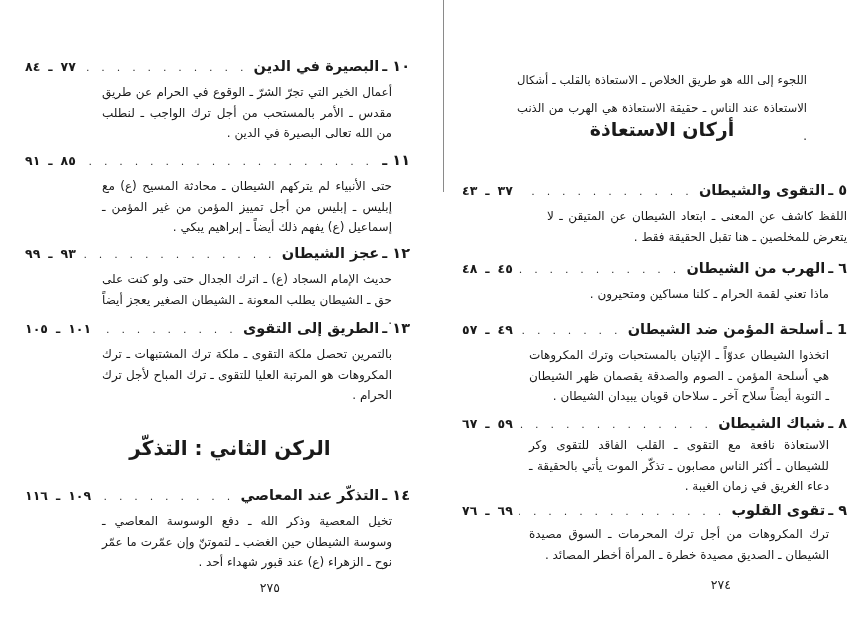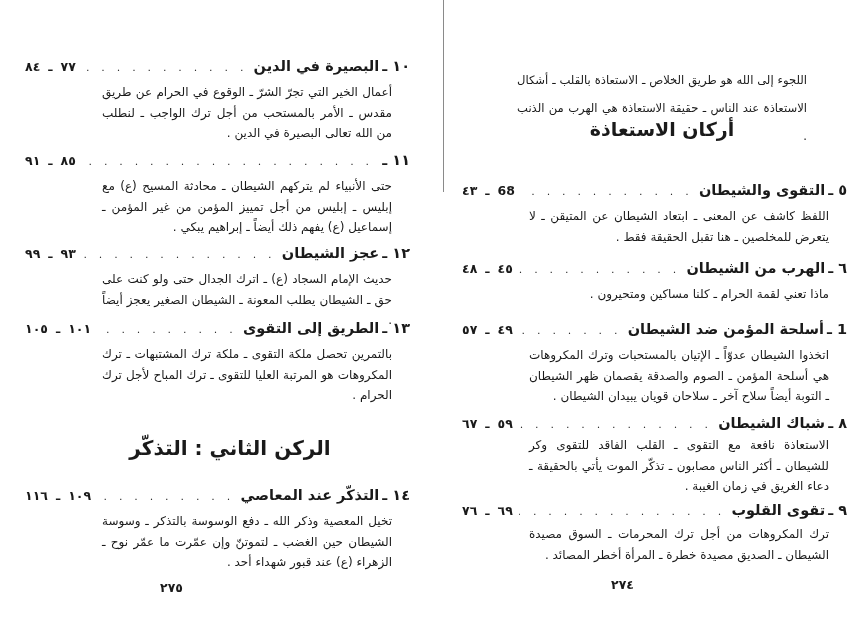--- a/index.html
+++ b/index.html
@@ -14,41 +14,41 @@
   .entry-head { display:flex; align-items:baseline; font-weight:bold; font-size:14.5px; line-height:20px; white-space:nowrap; }
   .entry-num { margin-left:3px; }
   .entry-title { }
   .dots { flex:1; overflow:hidden; letter-spacing:4.2px; font-weight:normal; color:#333; margin:0 6px; font-size:11px; }
   .pages { direction:rtl; font-weight:bold; font-size:12.5px; white-space:nowrap; }
   .pages .sep { margin:0 8px; }
   .entry-body { font-size:12px; line-height:20.5px; text-align:justify; text-align-last:right; margin-top:4px; }
 
   .heading { position:absolute; font-weight:bold; text-align:center; white-space:nowrap; }
   .para { position:absolute; font-size:11.6px; line-height:28px; text-align:justify; text-align-last:right; }
-  .folio { position:absolute; font-weight:bold; font-size:12.5px; text-align:left; }
+  .folio { position:absolute; font-weight:normal; font-size:12.5px; text-align:right; }
 </style>
 </head>
 <body>
 
 <div class="gutter-line"></div>
 
 <div class="page page-right">
 
   <div class="para" style="right:60px; top:66px; width:290px;">اللجوء إلى الله هو طريق الخلاص ـ الاستعاذة بالقلب ـ أشكال الاستعاذة عند الناس ـ حقيقة الاستعاذة هي الهرب من الذنب .</div>
 
   <div class="heading" style="right:0; width:290px; top:118px; font-size:19px; right:60px;">أركان الاستعاذة</div>
 
   <div class="entry" style="right:20px; top:180px; width:385px;">
     <div class="entry-head">
       <span class="entry-num">٥ ـ</span>
       <span class="entry-title">التقوى والشيطان</span>
       <span class="dots">. . . . . . . . . . . . . . . . . . . . . . . . . . . . . .</span>
-      <span class="pages"><span>68</span><span class="sep">ـ</span><span>٤٣</span></span>
+      <span class="pages"><span>٣٧</span><span class="sep">ـ</span><span>٤٣</span></span>
     </div>
-    <div class="entry-body" style="margin-right:18px; width:300px;">اللفظ كاشف عن المعنى ـ ابتعاد الشيطان عن المتيقن ـ لا يتعرض للمخلصين ـ هنا تقبل الحقيقة فقط .</div>
+    <div class="entry-body" style="margin-right:0; width:300px;">اللفظ كاشف عن المعنى ـ ابتعاد الشيطان عن المتيقن ـ لا يتعرض للمخلصين ـ هنا تقبل الحقيقة فقط .</div>
   </div>
 
   <div class="entry" style="right:20px; top:258px; width:385px;">
     <div class="entry-head">
       <span class="entry-num">٦ ـ</span>
       <span class="entry-title">الهرب من الشيطان</span>
       <span class="dots">. . . . . . . . . . . . . . . . . . . . . . . . . . . . . .</span>
       <span class="pages"><span>٤٥</span><span class="sep">ـ</span><span>٤٨</span></span>
     </div>
     <div class="entry-body" style="margin-right:18px; width:300px;">ماذا تعني لقمة الحرام ـ كلنا مساكين ومتحيرون .</div>
@@ -130,17 +130,17 @@
 
   <div class="heading" style="right:80px; width:260px; top:436px; font-size:20px;">الركن الثاني : التذكّر</div>
 
   <div class="entry" style="right:30px; top:485px; width:385px;">
     <div class="entry-head">
       <span class="entry-num">١٤ ـ</span>
       <span class="entry-title">التذكّر عند المعاصي</span>
       <span class="dots">. . . . . . . . . . . . . . . . . . . . . . . . . . . . . .</span>
       <span class="pages"><span>١٠٩</span><span class="sep">ـ</span><span>١١٦</span></span>
     </div>
-    <div class="entry-body" style="margin-right:18px; width:290px;">تخيل المعصية وذكر الله ـ دفع الوسوسة بالتذكر ـ وسوسة الشيطان حين الغضب ـ لتموتنّ وإن عمّرت ما عمّر نوح ـ الزهراء (ع) عند قبور شهداء أحد .</div>
+    <div class="entry-body" style="margin-right:18px; width:290px;">تخيل المعصية وذكر الله ـ دفع الوسوسة المعاصي ـ وسوسة الشيطان حين الغضب ـ لتموتنّ وإن عمّرت ما عمّر نوح ـ الزهراء (ع) عند قبور شهداء أحد .</div>
   </div>
 
   <div class="folio" style="right:160px; width:120px; top:580px;">٢٧٥</div>
 </div>
 
 </body></html>

